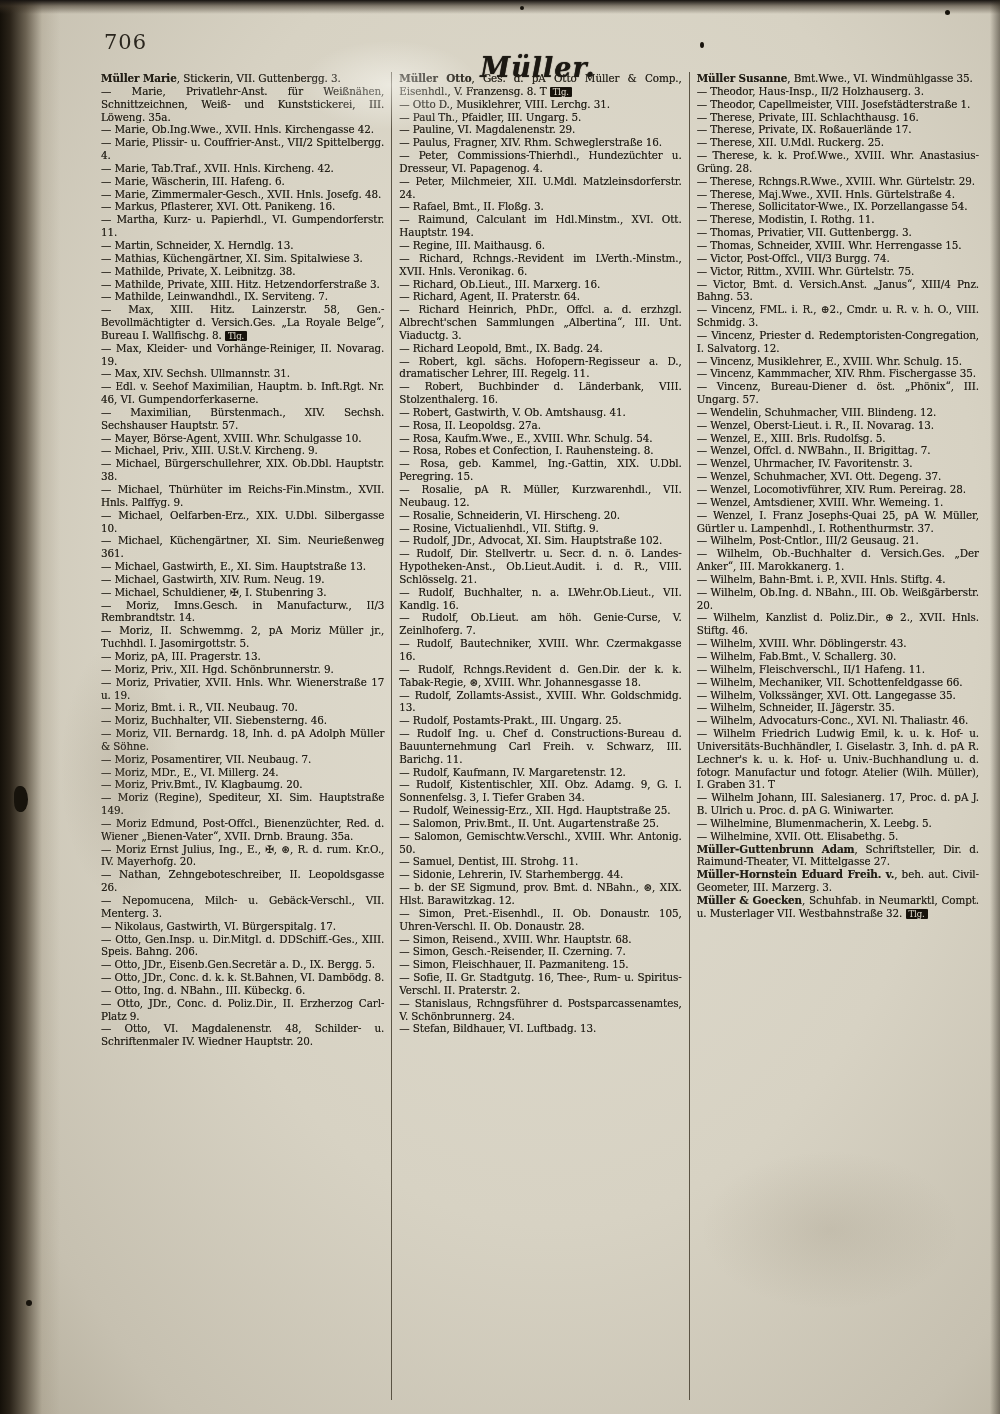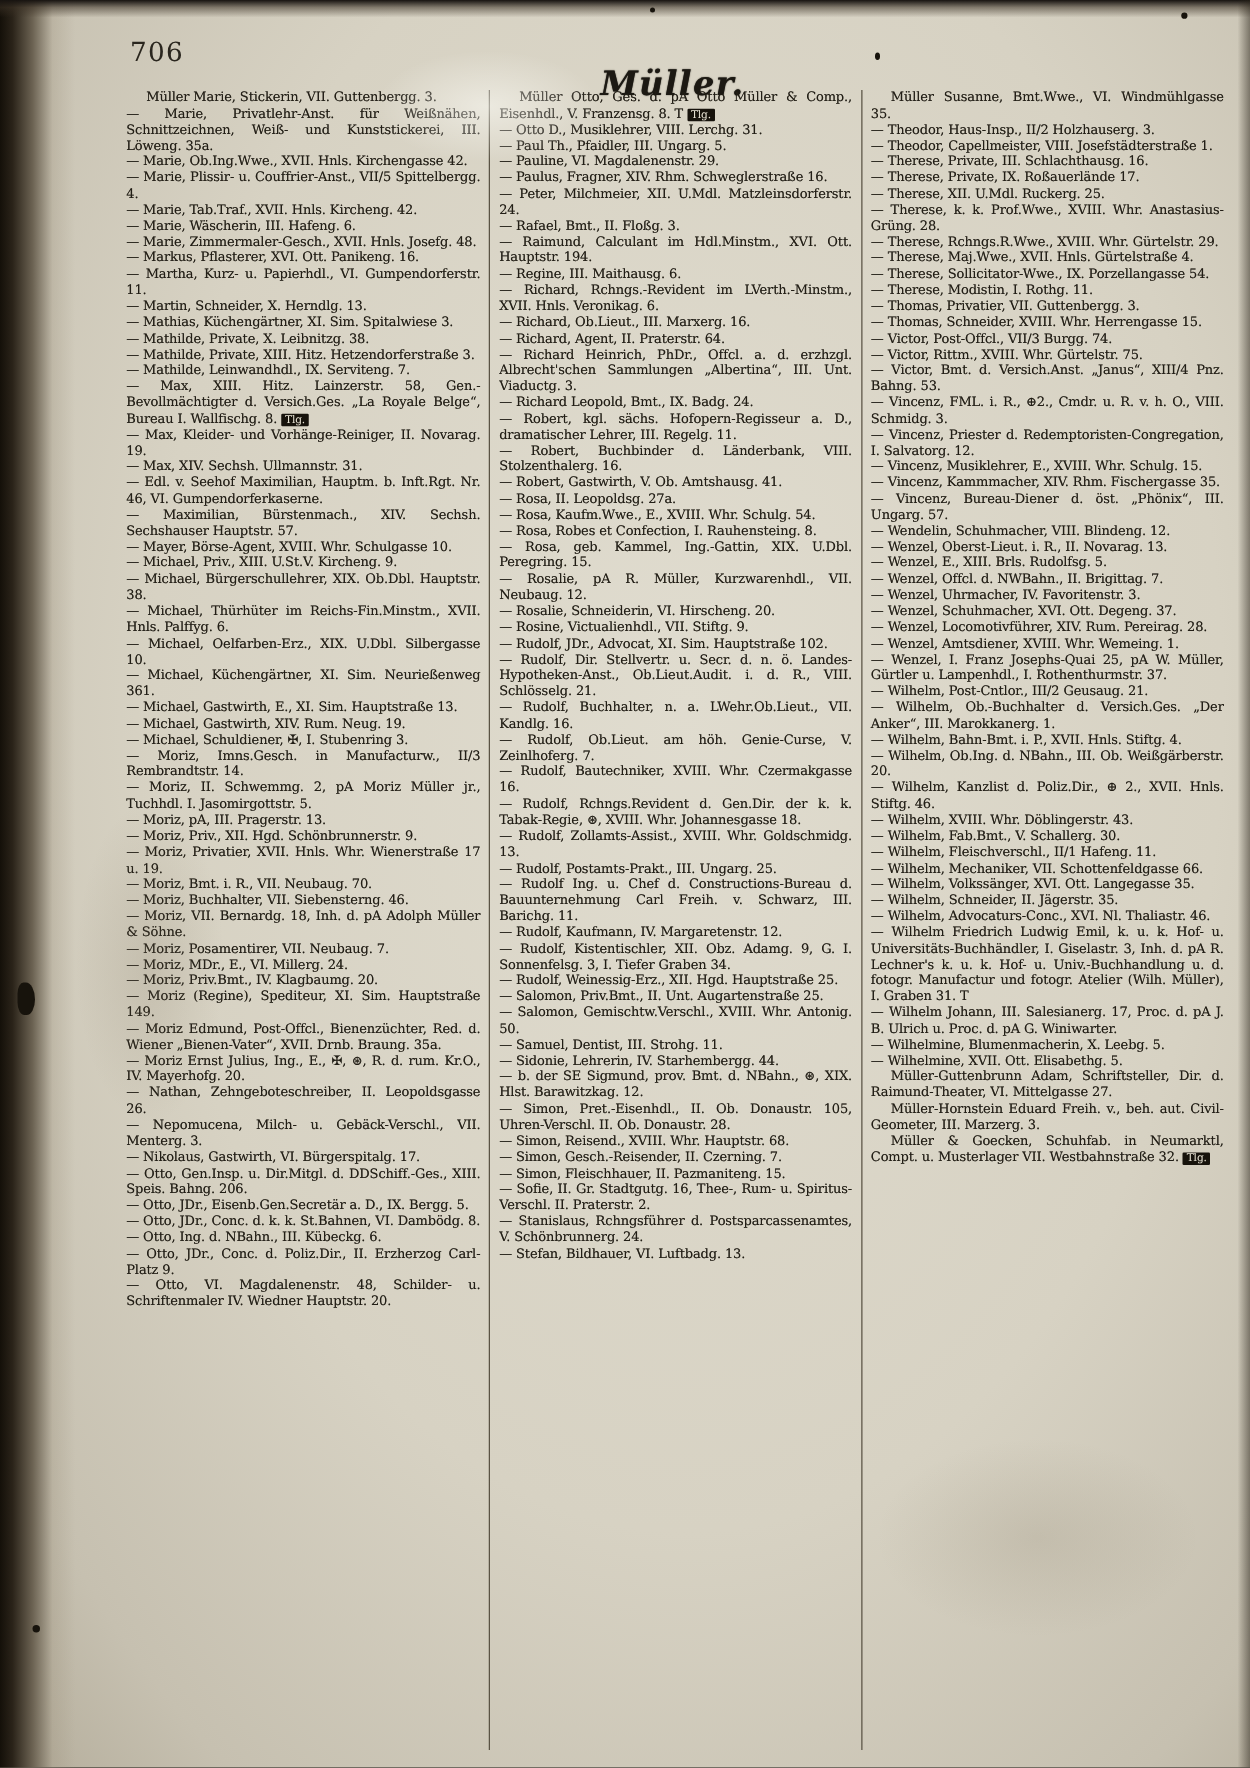--- a/index.html
+++ b/index.html
@@ -63,61 +63,61 @@
   }
   .col + .col{border-left:1px solid #5a5344;}
   .entry{
     margin:0;
     font-size:10.4px;line-height:12.85px;
     letter-spacing:-0.1px;
     text-align:justify;
     color:#221e16;
     text-shadow:0 0 .4px rgba(34,30,22,.6);
   }
-  .entry b{font-weight:normal;margin-left:16px;}
+  .entry b{font-weight:bold;}
   .tlg{
     display:inline-block;background:#17130c;color:#e8e3d4;
     font-size:8.5px;line-height:10px;padding:0 3px;border-radius:1px;
     vertical-align:baseline;
   }
 </style>
 </head>
 <body>
 
 <div class="page">
   <div class="pagehead">
     <span class="pagenum">706</span>
     <span class="pagetitle">Müller.</span>
   </div>
 
   <div class="content">
     <div class="col">
         <p class="entry"><b>Müller Marie</b>, Stickerin, VII. Guttenbergg. 3.</p>
         <p class="entry">— Marie, Privatlehr-Anst. für Weißnähen, Schnittzeichnen, Weiß- und Kunststickerei, III. Löweng. 35a.</p>
         <p class="entry">— Marie, Ob.Ing.Wwe., XVII. Hnls. Kirchengasse 42.</p>
-        <p class="entry">— Marie, Plissir- u. Couffrier-Anst., VII/5 Spittelbergg. 4.</p>
+        <p class="entry">— Marie, Plissir- u. Couffrier-Anst., VII/2 Spittelbergg. 4.</p>
         <p class="entry">— Marie, Tab.Traf., XVII. Hnls. Kircheng. 42.</p>
         <p class="entry">— Marie, Wäscherin, III. Hafeng. 6.</p>
         <p class="entry">— Marie, Zimmermaler-Gesch., XVII. Hnls. Josefg. 48.</p>
         <p class="entry">— Markus, Pflasterer, XVI. Ott. Panikeng. 16.</p>
         <p class="entry">— Martha, Kurz- u. Papierhdl., VI. Gumpendorferstr. 11.</p>
         <p class="entry">— Martin, Schneider, X. Herndlg. 13.</p>
         <p class="entry">— Mathias, Küchengärtner, XI. Sim. Spitalwiese 3.</p>
         <p class="entry">— Mathilde, Private, X. Leibnitzg. 38.</p>
         <p class="entry">— Mathilde, Private, XIII. Hitz. Hetzendorferstraße 3.</p>
         <p class="entry">— Mathilde, Leinwandhdl., IX. Serviteng. 7.</p>
         <p class="entry">— Max, XIII. Hitz. Lainzerstr. 58, Gen.-Bevollmächtigter d. Versich.Ges. „La Royale Belge“, Bureau I. Wallfischg. 8. <span class="tlg">Tlg.</span></p>
         <p class="entry">— Max, Kleider- und Vorhänge-Reiniger, II. Novarag. 19.</p>
         <p class="entry">— Max, XIV. Sechsh. Ullmannstr. 31.</p>
         <p class="entry">— Edl. v. Seehof Maximilian, Hauptm. b. Inft.Rgt. Nr. 46, VI. Gumpendorferkaserne.</p>
         <p class="entry">— Maximilian, Bürstenmach., XIV. Sechsh. Sechshauser Hauptstr. 57.</p>
         <p class="entry">— Mayer, Börse-Agent, XVIII. Whr. Schulgasse 10.</p>
         <p class="entry">— Michael, Priv., XIII. U.St.V. Kircheng. 9.</p>
         <p class="entry">— Michael, Bürgerschullehrer, XIX. Ob.Dbl. Hauptstr. 38.</p>
-        <p class="entry">— Michael, Thürhüter im Reichs-Fin.Minstm., XVII. Hnls. Palffyg. 6.</p>
+        <p class="entry">— Michael, Thürhüter im Reichs-Fin.Minstm., XVII. Hnls. Palffyg. 9.</p>
         <p class="entry">— Michael, Oelfarben-Erz., XIX. U.Dbl. Silbergasse 10.</p>
         <p class="entry">— Michael, Küchengärtner, XI. Sim. Neurießenweg 361.</p>
         <p class="entry">— Michael, Gastwirth, E., XI. Sim. Hauptstraße 13.</p>
         <p class="entry">— Michael, Gastwirth, XIV. Rum. Neug. 19.</p>
         <p class="entry">— Michael, Schuldiener, ✠, I. Stubenring 3.</p>
         <p class="entry">— Moriz, Imns.Gesch. in Manufacturw., II/3 Rembrandtstr. 14.</p>
         <p class="entry">— Moriz, II. Schwemmg. 2, pA Moriz Müller jr., Tuchhdl. I. Jasomirgottstr. 5.</p>
         <p class="entry">— Moriz, pA, III. Pragerstr. 13.</p>
         <p class="entry">— Moriz, Priv., XII. Hgd. Schönbrunnerstr. 9.</p>
         <p class="entry">— Moriz, Privatier, XVII. Hnls. Whr. Wienerstraße 17 u. 19.</p>
@@ -139,20 +139,21 @@
         <p class="entry">— Otto, Ing. d. NBahn., III. Kübeckg. 6.</p>
         <p class="entry">— Otto, JDr., Conc. d. Poliz.Dir., II. Erzherzog Carl-Platz 9.</p>
         <p class="entry">— Otto, VI. Magdalenenstr. 48, Schilder- u. Schriftenmaler IV. Wiedner Hauptstr. 20.</p>
       </div>
     <div class="col">
         <p class="entry"><b>Müller Otto</b>, Ges. d. pA Otto Müller &amp; Comp., Eisenhdl., V. Franzensg. 8. T <span class="tlg">Tlg.</span></p>
         <p class="entry">— Otto D., Musiklehrer, VIII. Lerchg. 31.</p>
         <p class="entry">— Paul Th., Pfaidler, III. Ungarg. 5.</p>
         <p class="entry">— Pauline, VI. Magdalenenstr. 29.</p>
         <p class="entry">— Paulus, Fragner, XIV. Rhm. Schweglerstraße 16.</p>
+        <p class="entry">— Peter, Commissions-Thierhdl., Hundezüchter u. Dresseur, VI. Papagenog. 4.</p>
         <p class="entry">— Peter, Milchmeier, XII. U.Mdl. Matzleinsdorferstr. 24.</p>
         <p class="entry">— Rafael, Bmt., II. Floßg. 3.</p>
         <p class="entry">— Raimund, Calculant im Hdl.Minstm., XVI. Ott. Hauptstr. 194.</p>
         <p class="entry">— Regine, III. Maithausg. 6.</p>
         <p class="entry">— Richard, Rchngs.-Revident im LVerth.-Minstm., XVII. Hnls. Veronikag. 6.</p>
         <p class="entry">— Richard, Ob.Lieut., III. Marxerg. 16.</p>
         <p class="entry">— Richard, Agent, II. Praterstr. 64.</p>
         <p class="entry">— Richard Heinrich, PhDr., Offcl. a. d. erzhzgl. Albrecht'schen Sammlungen „Albertina“, III. Unt. Viaductg. 3.</p>
         <p class="entry">— Richard Leopold, Bmt., IX. Badg. 24.</p>
         <p class="entry">— Robert, kgl. sächs. Hofopern-Regisseur a. D., dramatischer Lehrer, III. Regelg. 11.</p>

